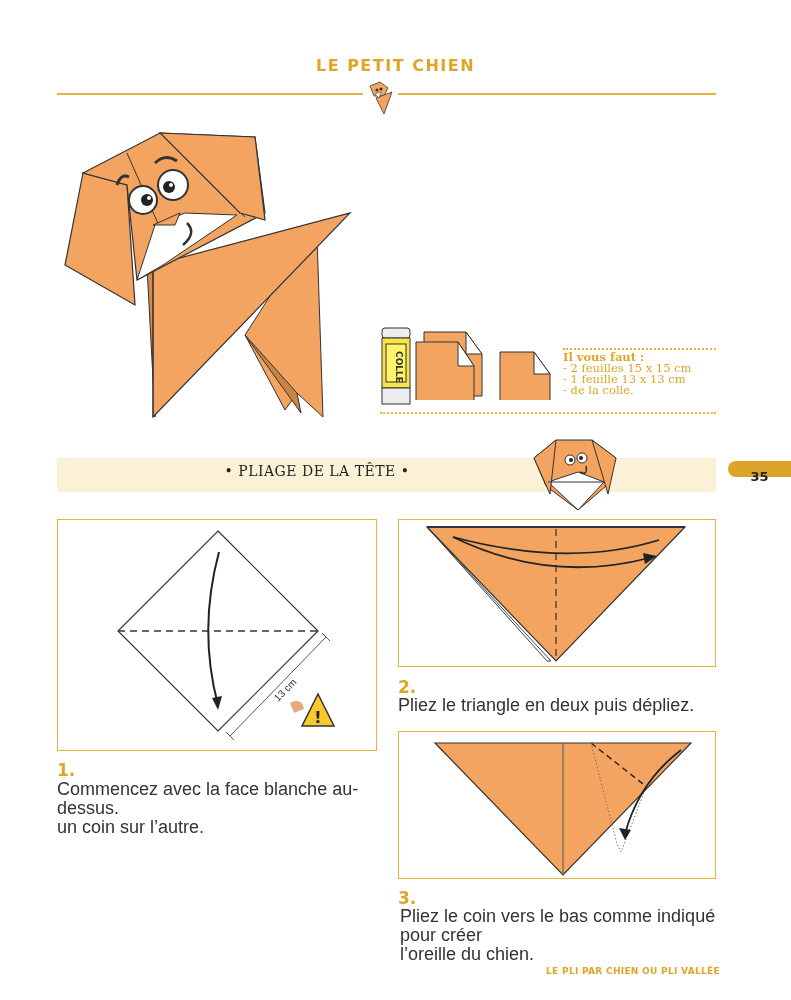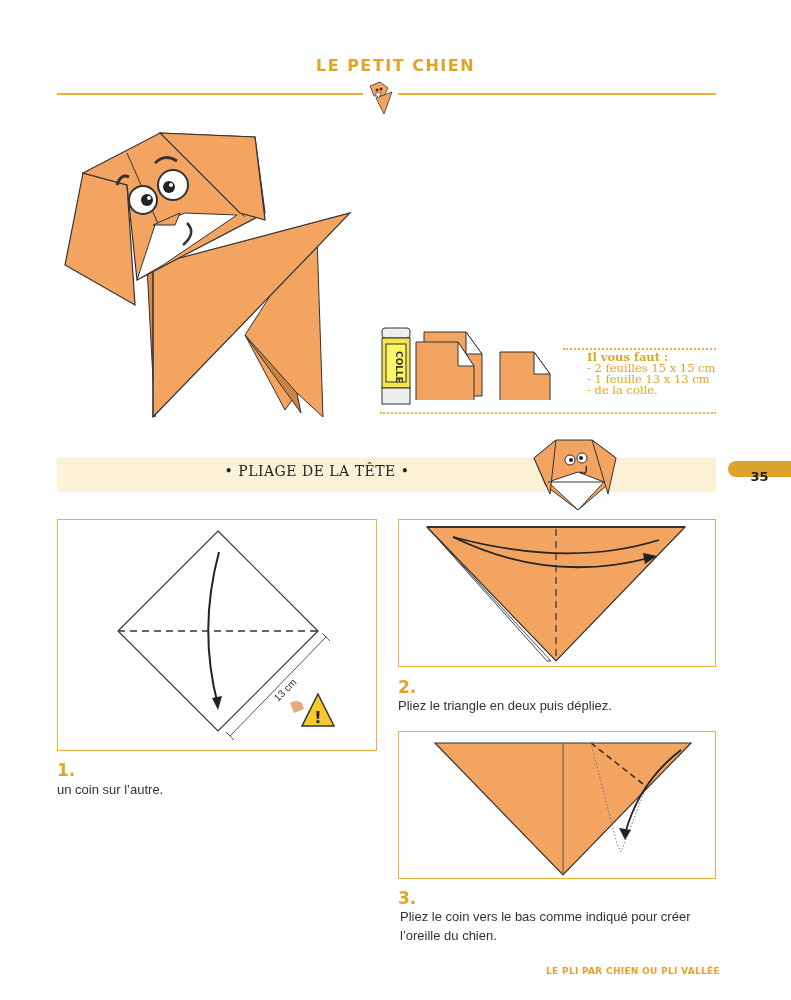--- a/index.html
+++ b/index.html
@@ -1,28 +1,28 @@
 <!DOCTYPE html>
 <html><head>
 <meta charset="utf-8">
 <style>
   html,body{margin:0;padding:0;background:#fff;}
   body{width:791px;height:1000px;position:relative;overflow:hidden;font-family:"Liberation Sans",sans-serif;}
   .abs{position:absolute;}
   .title{left:0;width:791px;top:56px;text-align:center;color:#e0a526;font-family:"DejaVu Sans",sans-serif;font-weight:bold;font-size:16px;letter-spacing:1.5px;}
   .rule{height:2px;background:#e8b33a;top:93px;}
-  .needs{left:563px;top:352px;color:#e0a526;font-family:"DejaVu Serif",serif;font-size:11.5px;line-height:11px;margin-left:24px;}
+  .needs{left:563px;top:352px;color:#e0a526;font-family:"DejaVu Serif",serif;font-size:11.5px;line-height:11px;}
   .needs .h{font-weight:bold;}
   .dots{border-top:2px dotted #e8b33a;height:0;}
   .band{left:57px;top:458px;width:659px;height:34px;background:#fbf1d7;}
   .band-text{left:57px;width:520px;top:463px;text-align:center;font-family:"DejaVu Serif",serif;font-size:14px;color:#222;letter-spacing:0.5px;}
   .page-tab{left:728px;top:461px;width:63px;height:16px;background:#dca42a;border-radius:16px 0 0 16px;color:#222;font-weight:bold;font-size:13px;text-align:center;line-height:32px;font-family:"DejaVu Sans",sans-serif;}
   .frame{border:1.5px solid #e8b33a;box-sizing:border-box;}
   .stepnum{color:#e0a526;font-weight:bold;font-size:17px;font-family:"DejaVu Sans",sans-serif;}
-  .steptext{color:#333;font-size:13px;line-height:19px;}
+  .steptext{color:#333;font-size:18px;line-height:19px;}
   .footer{left:520px;width:200px;top:966px;text-align:right;color:#e0a526;font-weight:bold;font-size:9px;letter-spacing:0.3px;font-family:"DejaVu Sans",sans-serif;}
 </style>
 </head>
 <body>
 
 <div class="abs title">LE PETIT CHIEN</div>
 <div class="abs rule" style="left:57px;width:306px;"></div>
 <div class="abs rule" style="left:398px;width:318px;"></div>
 <svg class="abs" style="left:366px;top:80px;" width="30" height="36" viewBox="0 0 30 36">
   <polygon points="4,6 14,2 22,8 18,16 8,16" fill="#f2a460" stroke="#333" stroke-width="0.8"></polygon>
@@ -121,20 +121,21 @@
     <text x="220" y="182" transform="rotate(-45 220 182)" font-size="10" fill="#333" font-family="Liberation Sans, sans-serif">13 cm</text>
     <g>
       <path d="M232,183 q6,-4 12,0 l2,6 -10,4z" fill="#e9a87a"></path>
       <polygon points="260,174 276,206 244,206" fill="#f7c92c" stroke="#333" stroke-width="1.5"></polygon>
       <text x="260" y="203" text-anchor="middle" font-size="16" font-weight="bold" fill="#222" font-family="DejaVu Sans, sans-serif">!</text>
     </g>
   </svg>
 </div>
 <div class="abs stepnum" style="left:57px;top:760px;">1.</div>
 <div class="abs steptext" style="left:57px;top:780px;width:320px;">
+  <div>Commencez avec la face blanche au-dessus.</div>
   <div>un coin sur l’autre.</div>
 </div>
 
 <div class="abs frame" style="left:398px;top:519px;width:318px;height:148px;">
   <svg width="318" height="148" viewBox="0 0 318 148">
     <polygon points="28,7 152,141 148,141" fill="#fff" stroke="#444"></polygon>
     <polygon points="28,7 286,7 157,141" fill="#f2a460" stroke="#333" stroke-width="1.2"></polygon>
     <line x1="28" y1="7" x2="286" y2="7" stroke="#333" stroke-width="2"></line>
     <line x1="157" y1="9" x2="157" y2="141" stroke="#333" stroke-width="1.2" stroke-dasharray="7,5"></line>
     <path d="M54,17 Q170,48 260,20" fill="none" stroke="#222" stroke-width="1.8"></path>

